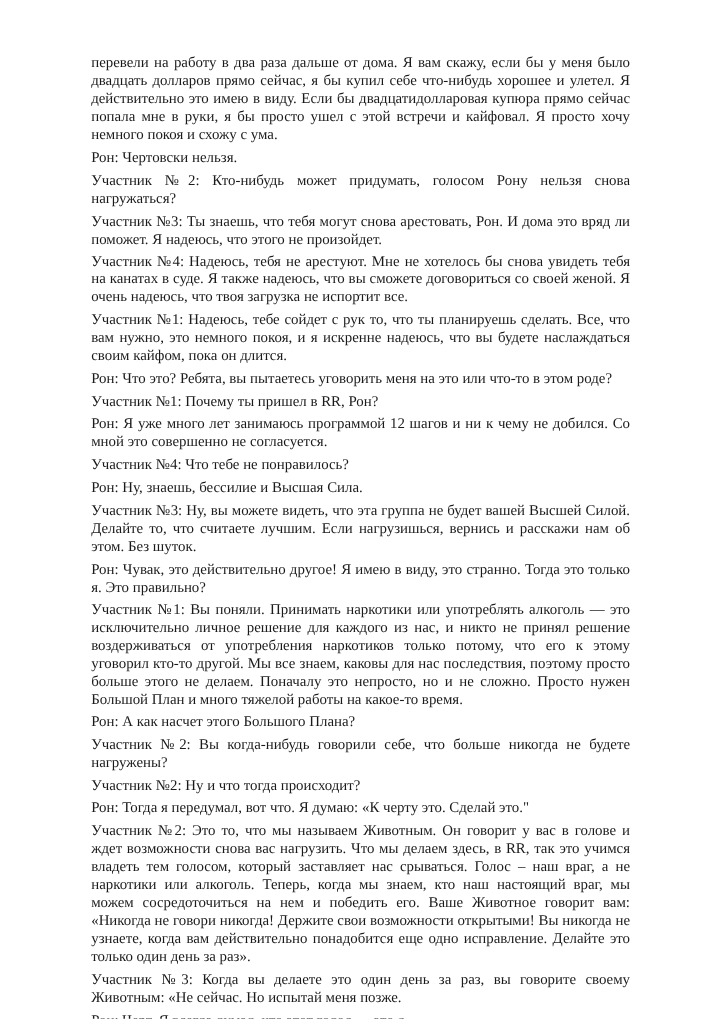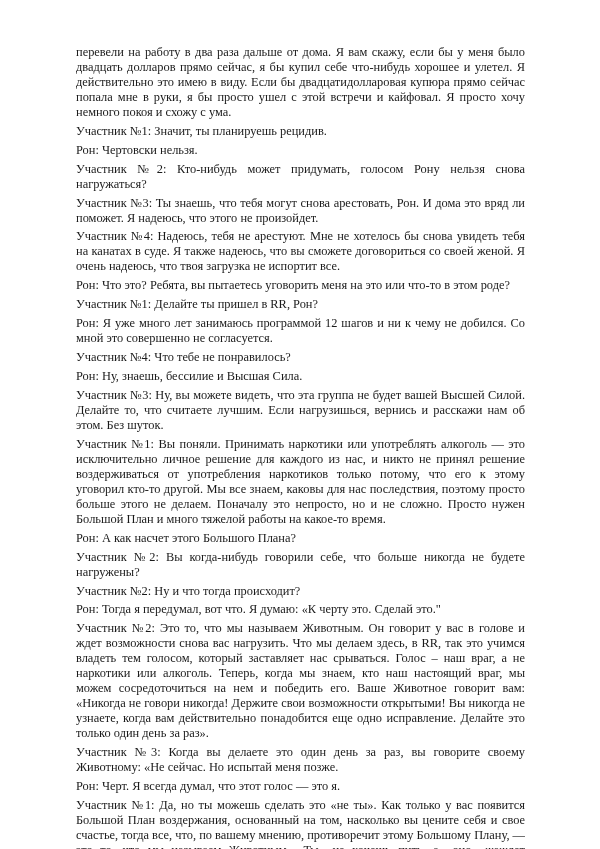--- a/index.html
+++ b/index.html
@@ -28,34 +28,35 @@
     text-align: justify;
     text-align-last: left;
     hyphens: none;
   }
 </style>
 </head>
 <body>
 
 <div class="page">
   <p class="para"><span></span><span>перевели на работу в два раза дальше от дома. Я вам скажу, если бы у меня было двадцать долларов прямо сейчас, я бы купил себе что-нибудь хорошее и улетел. Я действительно это имею в виду. Если бы двадцатидолларовая купюра прямо сейчас попала мне в руки, я бы просто ушел с этой встречи и кайфовал. Я просто хочу немного покоя и схожу с ума.</span></p>
-  <p class="para"><span>Участник №1:</span><span> Значит, ты планируешь рецидив.</span></p>
   <p class="para"><span>Рон:</span><span> Чертовски нельзя.</span></p>
   <p class="para"><span>Участник №2:</span><span> Кто-нибудь может придумать, голосом Рону нельзя снова нагружаться?</span></p>
   <p class="para"><span>Участник №3:</span><span> Ты знаешь, что тебя могут снова арестовать, Рон. И дома это вряд ли поможет. Я надеюсь, что этого не произойдет.</span></p>
   <p class="para"><span>Участник №4:</span><span> Надеюсь, тебя не арестуют. Мне не хотелось бы снова увидеть тебя на канатах в суде. Я также надеюсь, что вы сможете договориться со своей женой. Я очень надеюсь, что твоя загрузка не испортит все.</span></p>
+  <p class="para"><span>Участник №1:</span><span> Надеюсь, тебе сойдет с рук то, что ты планируешь сделать. Все, что вам нужно, это немного покоя, и я искренне надеюсь, что вы будете наслаждаться своим кайфом, пока он длится.</span></p>
   <p class="para"><span>Рон:</span><span> Что это? Ребята, вы пытаетесь уговорить меня на это или что-то в этом роде?</span></p>
-  <p class="para"><span>Участник №1:</span><span> Делайте ты пришел в RR, Рон?</span></p>
+  <p class="para"><span>Участник №1:</span><span> Почему ты пришел в RR, Рон?</span></p>
   <p class="para"><span>Рон:</span><span> Я уже много лет занимаюсь программой 12 шагов и ни к чему не добился. Со мной это совершенно не согласуется.</span></p>
   <p class="para"><span>Участник №4:</span><span> Что тебе не понравилось?</span></p>
   <p class="para"><span>Рон:</span><span> Ну, знаешь, бессилие и Высшая Сила.</span></p>
   <p class="para"><span>Участник №3:</span><span> Ну, вы можете видеть, что эта группа не будет вашей Высшей Силой. Делайте то, что считаете лучшим. Если нагрузишься, вернись и расскажи нам об этом. Без шуток.</span></p>
+  <p class="para"><span>Рон:</span><span> Чувак, это действительно другое! Я имею в виду, это странно. Тогда это только я. Это правильно?</span></p>
   <p class="para"><span>Участник №1:</span><span> Вы поняли. Принимать наркотики или употреблять алкоголь — это исключительно личное решение для каждого из нас, и никто не принял решение воздерживаться от употребления наркотиков только потому, что его к этому уговорил кто-то другой. Мы все знаем, каковы для нас последствия, поэтому просто больше этого не делаем. Поначалу это непросто, но и не сложно. Просто нужен Большой План и много тяжелой работы на какое-то время.</span></p>
   <p class="para"><span>Рон:</span><span> А как насчет этого Большого Плана?</span></p>
   <p class="para"><span>Участник №2:</span><span> Вы когда-нибудь говорили себе, что больше никогда не будете нагружены?</span></p>
   <p class="para"><span>Участник №2:</span><span> Ну и что тогда происходит?</span></p>
   <p class="para"><span>Рон:</span><span> Тогда я передумал, вот что. Я думаю: «К черту это. Сделай это."</span></p>
   <p class="para"><span>Участник №2:</span><span> Это то, что мы называем Животным. Он говорит у вас в голове и ждет возможности снова вас нагрузить. Что мы делаем здесь, в RR, так это учимся владеть тем голосом, который заставляет нас срываться. Голос – наш враг, а не наркотики или алкоголь. Теперь, когда мы знаем, кто наш настоящий враг, мы можем сосредоточиться на нем и победить его. Ваше Животное говорит вам: «Никогда не говори никогда! Держите свои возможности открытыми! Вы никогда не узнаете, когда вам действительно понадобится еще одно исправление. Делайте это только один день за раз».</span></p>
-  <p class="para"><span>Участник №3:</span><span> Когда вы делаете это один день за раз, вы говорите своему Животному: «Не сейчас. Но испытай меня позже.</span></p>
+  <p class="para"><span>Участник №3:</span><span> Когда вы делаете это один день за раз, вы говорите своему Животным: «Не сейчас. Но испытай меня позже.</span></p>
   <p class="para"><span>Рон:</span><span> Черт. Я всегда думал, что этот голос — это я.</span></p>
   <p class="para"><span>Участник №1:</span><span> Да, но ты можешь сделать это «не ты». Как только у вас появится Большой План воздержания, основанный на том, насколько вы цените себя и свое счастье, тогда все, что, по вашему мнению, противоречит этому Большому Плану, — это то, что мы называем Животным. «Ты» не хочешь пить, а «оно» жаждет напиться.</span></p>
 
 </div>
 
 </body></html>

